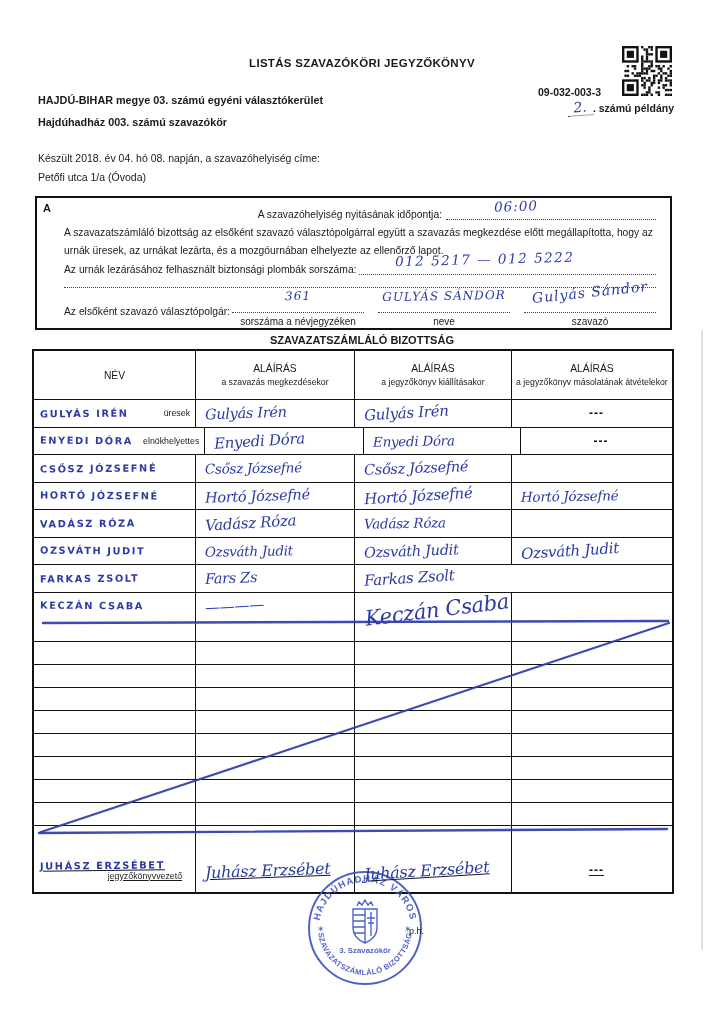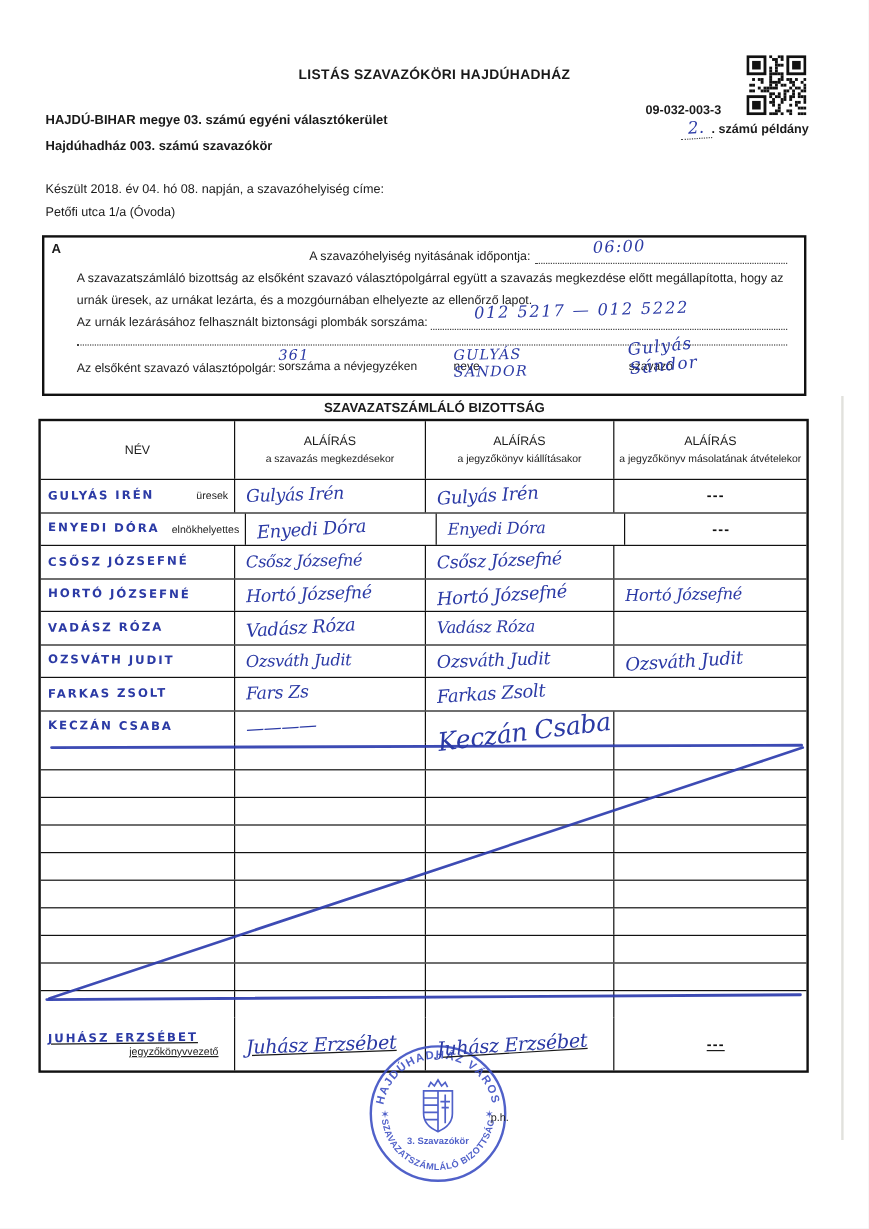--- a/index.html
+++ b/index.html
@@ -26,23 +26,23 @@
   .dotfield{border-bottom:1.2px dotted #444;position:relative;}
   .time-field{width:210px;height:14px;margin-left:4px;}
   .hw{font-family:"DejaVu Serif",serif;font-style:italic;color:#2b3aa5;}
   .time-val{position:absolute;left:48px;top:-7px;font-size:13.5px;letter-spacing:1px;transform:rotate(-2deg);}
   .para{margin:4px 14px 0 27px;line-height:17.5px;}
   .seal-line{display:flex;align-items:flex-end;margin:1px 14px 0 27px;}
   .seal-field{flex:1;height:14px;margin-left:3px;}
   .seal-val{position:absolute;left:36px;top:-9px;font-size:13.5px;letter-spacing:1.5px;transform:rotate(-1.5deg);}
   .dotted-rule{border-bottom:1.2px dotted #444;margin:11px 14px 0 27px;height:1px;}
   .voter-line{display:flex;margin:9px 14px 0 27px;align-items:flex-end;}
-  .voter-label{flex:0 0 168px;padding-bottom:0;}
+  .voter-label{flex:0 0 168px;padding-bottom:10px;}
   .vfields{flex:1;display:flex;gap:14px;}
-  .vf{flex:1;display:flex;flex-direction:row;}
+  .vf{flex:1;display:flex;flex-direction:column;}
   .vf .dotfield{height:15px;}
   .vf-sub{text-align:center;font-size:10px;margin-top:3px;}
   .vf-val{position:absolute;left:0;right:0;top:-8px;text-align:center;font-size:12px;letter-spacing:1px;transform:rotate(-1deg);}
   .vf-sig{font-size:14px;transform:rotate(-6deg);top:-13px;}
   
   .tbl-title{position:absolute;top:334px;left:0;right:0;text-align:center;font-size:11px;font-weight:bold;}
   .tbl{position:absolute;top:349px;left:32px;width:642px;border:2px solid #111;box-sizing:border-box;}
   .trow{display:flex;border-bottom:1.6px solid #111;}
   .trow:last-child{border-bottom:none;}
   .tcell{border-right:1.6px solid #111;box-sizing:border-box;overflow:visible;}
@@ -75,21 +75,21 @@
   
   .ph{position:absolute;top:926px;left:365px;font-size:9px;color:#222;z-index:3;margin-left:44px;}
   .stamp{position:absolute;top:866px;left:303px;opacity:.92;}
   .scan-edge{position:absolute;left:701px;top:330px;height:620px;width:1.5px;background:#d9d9d5;opacity:.8;}
 </style>
 </head>
 <body>
 
 <div class="page">
 
-  <div class="doc-title">LISTÁS SZAVAZÓKÖRI HAJDÚHADHÁZ</div>
+  <div class="doc-title">LISTÁS SZAVAZÓKÖRI JEGYZŐKÖNYV</div>
 
   <div class="qr">
     <svg id="qr-svg" width="50" height="50" viewBox="0 0 48.3 48.3" xmlns="http://www.w3.org/2000/svg">
         <rect x="18.4" y="0.0" width="2.3" height="2.3" fill="#111"></rect>
         <rect x="25.3" y="0.0" width="2.3" height="2.3" fill="#111"></rect>
         <rect x="27.6" y="0.0" width="2.3" height="2.3" fill="#111"></rect>
         <rect x="20.7" y="2.3" width="2.3" height="2.3" fill="#111"></rect>
         <rect x="23.0" y="2.3" width="2.3" height="2.3" fill="#111"></rect>
         <rect x="27.6" y="2.3" width="2.3" height="2.3" fill="#111"></rect>
         <rect x="23.0" y="4.6" width="2.3" height="2.3" fill="#111"></rect>

